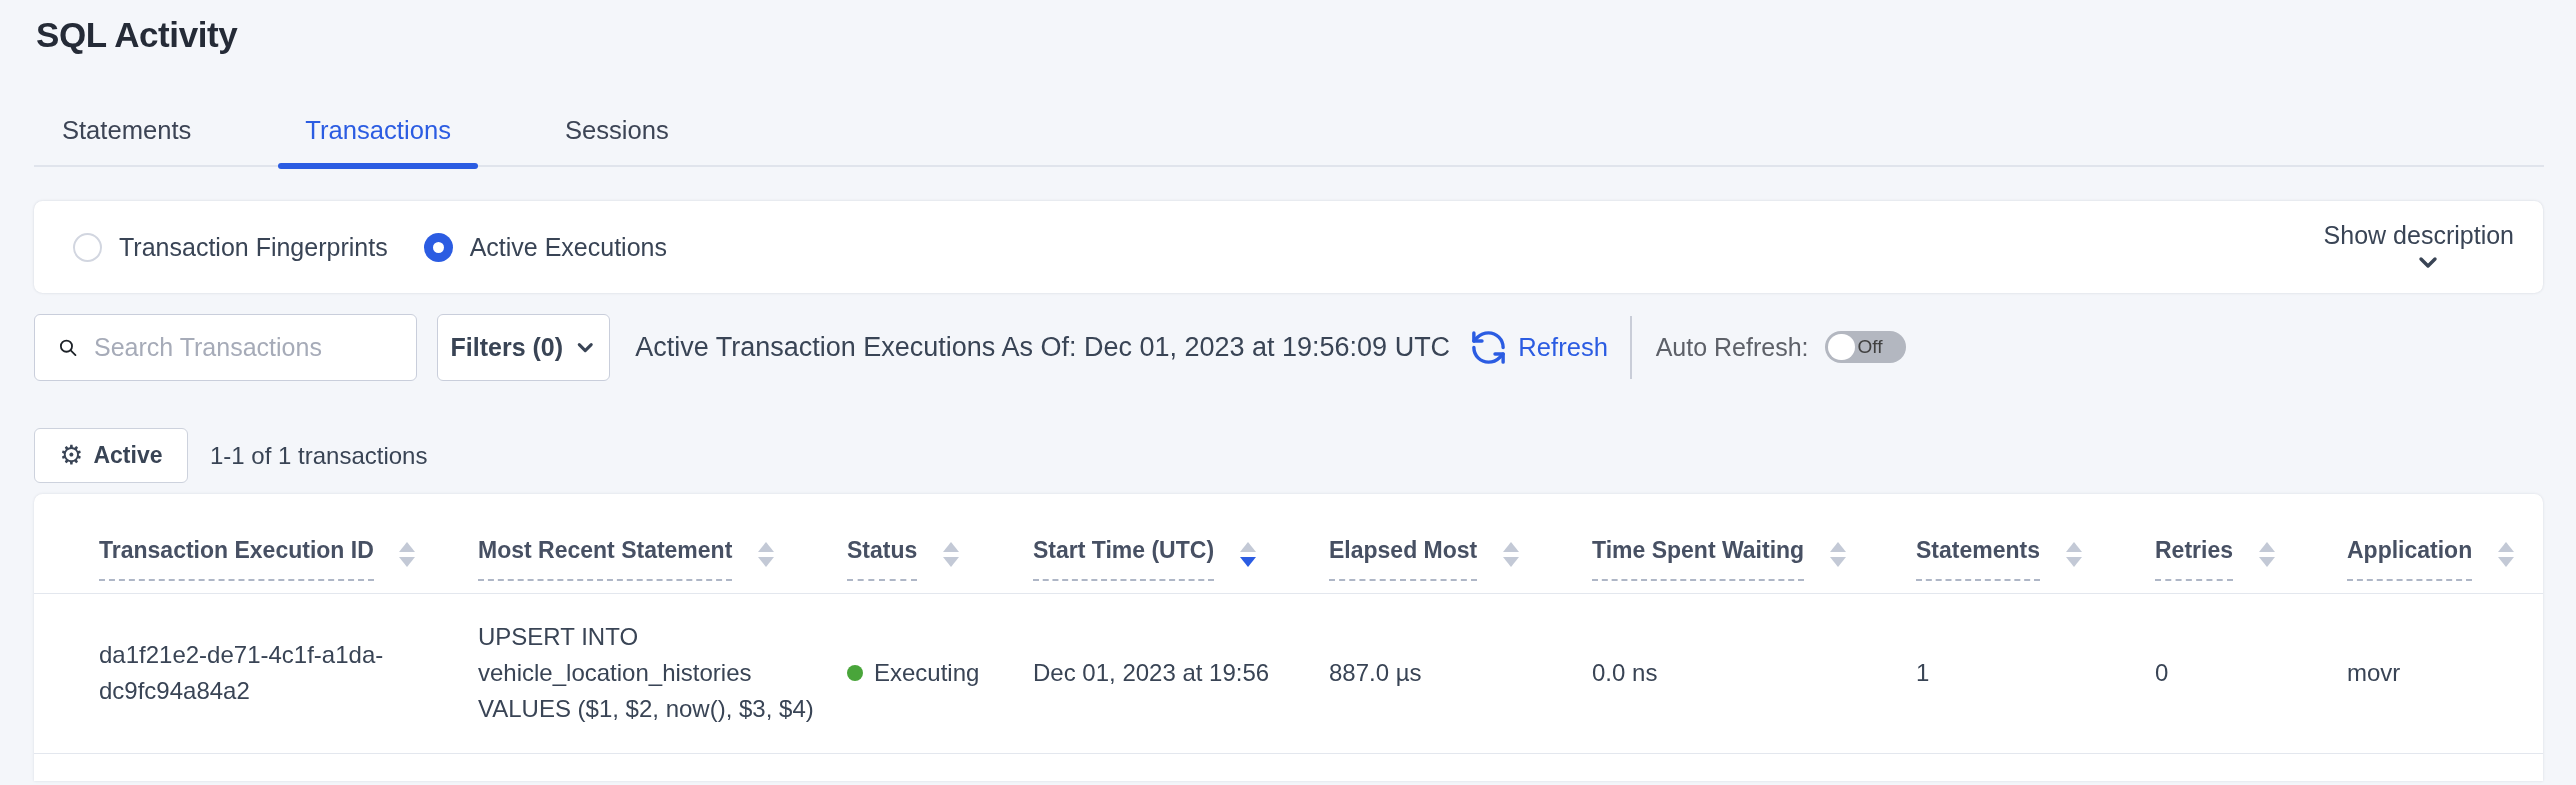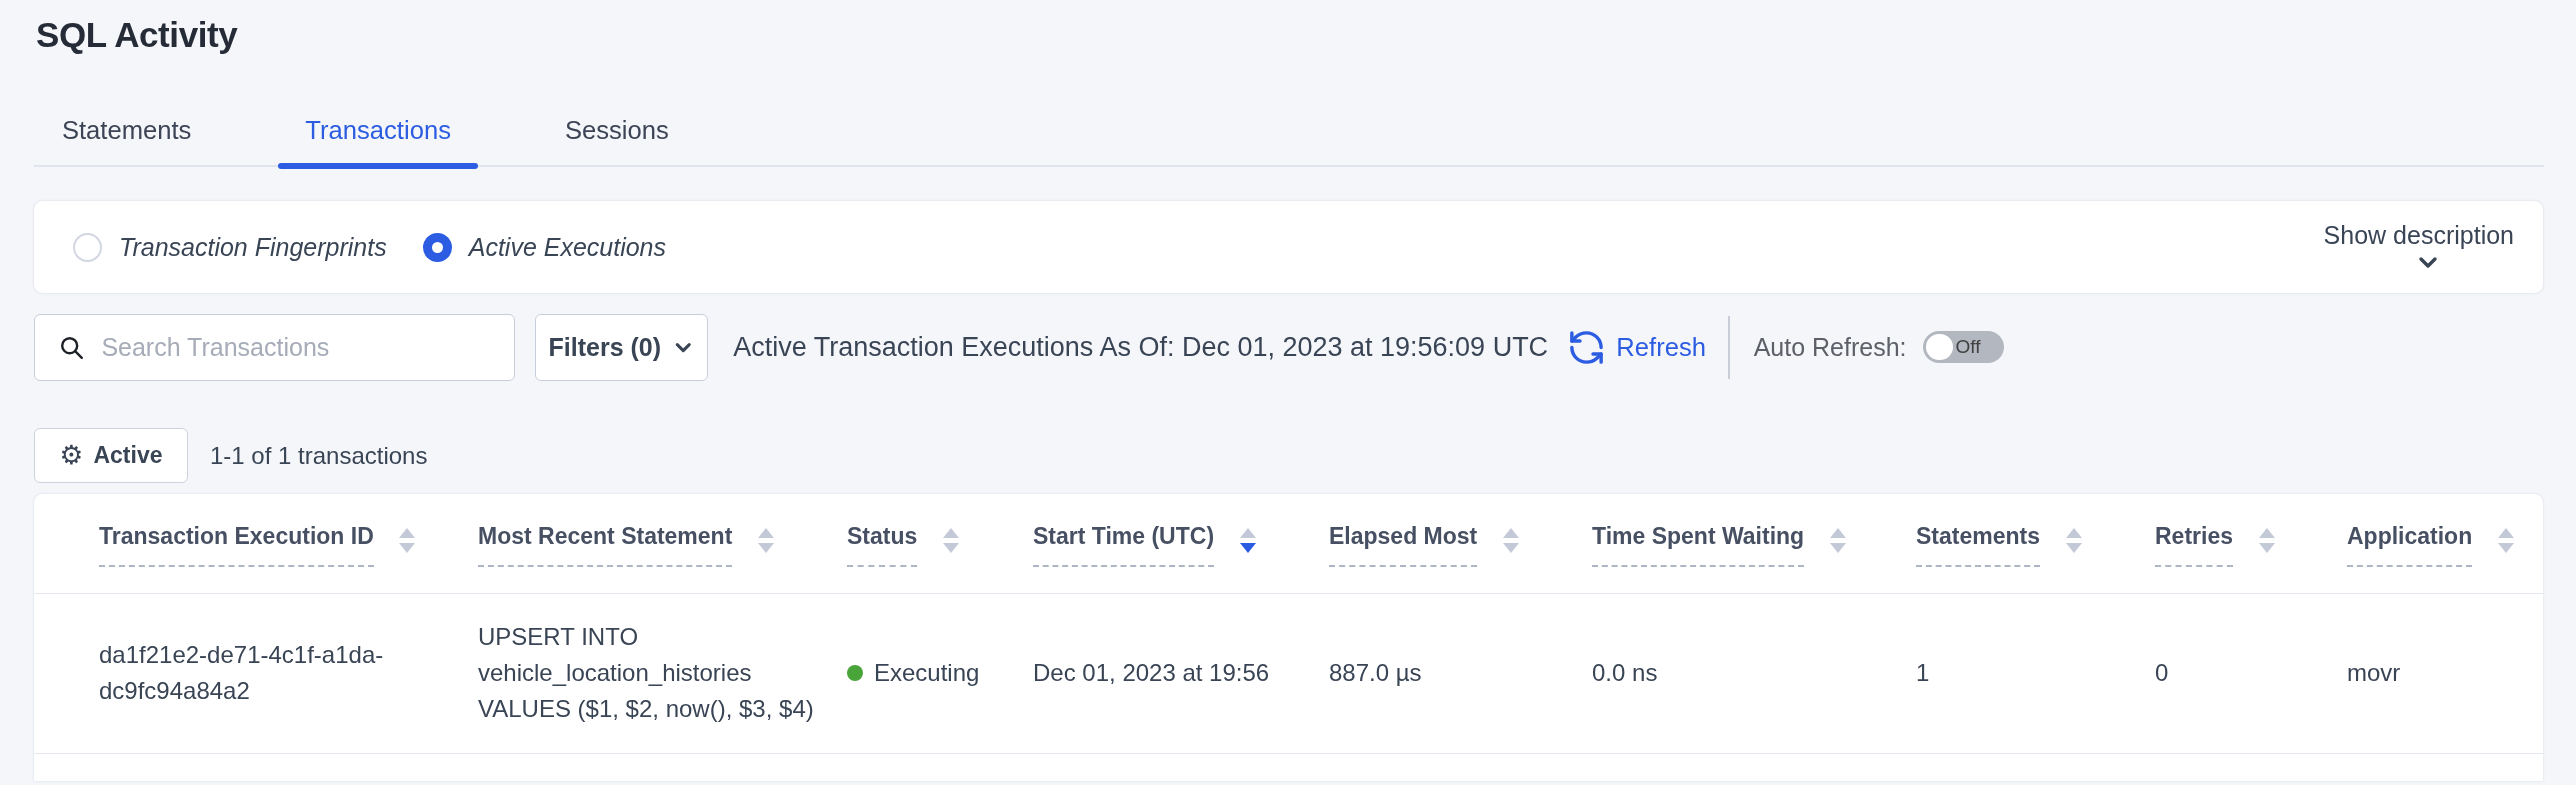--- a/index.html
+++ b/index.html
@@ -34,21 +34,21 @@
     height:6.8px; border-radius:4.3px; background:#2b5ce2;
   }
 
   
   .mode-card {
     position:absolute; left:34px; top:201px; width:2509px; height:92px;
     background:#ffffff; border-radius:8.5px;
     box-shadow:0 0 2.6px rgba(60,70,95,.18);
     display:flex; align-items:center; padding:0 29px 0 39px;
   }
-  .radio-option { display:flex; align-items:flex-start; cursor:pointer;font-style:italic; }
+  .radio-option { display:flex; align-items:flex-start; cursor:pointer; }
   .radio-option + .radio-option { margin-left:36px; }
   .radio-circle {
     width:29px; height:29px; border-radius:50%;
     border:2.6px solid #d2d6e0; background:#fff; margin-right:17px; flex:none;
     display:flex; align-items:center; justify-content:center;
   }
   .radio-option.selected .radio-circle { border:none; background:#2b5ce2; }
   .radio-option.selected .radio-circle::after {
     content:""; width:11px; height:11px; border-radius:50%; background:#fff;
   }
@@ -57,21 +57,21 @@
   .show-desc { display:flex; align-items:center; cursor:pointer;flex-direction:column; }
   .show-desc-label { font-size:25px; color:#394455; }
   .chev { margin-left:19px; flex:none; }
 
   
   .controls {
     position:absolute; left:34px; top:313px; height:68px; right:34px;
     display:flex; align-items:center;
   }
   .search-box {
-    width:481px; height:67px; background:#fff;
+    width:383px; height:67px; background:#fff;
     border:1.7px solid #c9cedb; border-radius:6px;
     display:flex; align-items:center; padding-left:22px; flex:none;
   }
   .search-box input {
     border:none; outline:none; background:transparent;
     font-family:"Liberation Sans", sans-serif;
     font-size:25px; color:#394455; margin-left:15.4px; width:393px;
   }
   .search-box input::placeholder { color:#a6abb8; }
   .filters-btn {
@@ -112,21 +112,21 @@
   
   .table-card {
     position:absolute; left:34px; top:494px; width:2509px; height:287px;
     background:#fff; border-radius:8.5px 8.5px 0 0;
     box-shadow:0 0 2.6px rgba(60,70,95,.15);
     overflow:hidden;
   }
   table { border-collapse:collapse; table-layout:fixed; width:2509px; }
   th {
     text-align:left; vertical-align:top;
-    padding:29px 0 0 0; height:99px;
+    padding:43px 0 0 0; height:99px;
     border-bottom:1.7px solid #e3e7ee;
     font-weight:700; cursor:pointer;
   }
   .th-inner { display:flex; align-items:flex-start; }
   .th-label {
     font-size:23px; color:#475063; line-height:1.2;
     border-bottom:2.6px dashed #aeb6c6; padding-bottom:14.5px; white-space:nowrap;
   }
   .sort-icon { display:inline-flex; flex-direction:column; align-items:center; margin-left:25.6px; margin-top:5.1px; }
   .arrow-up {

